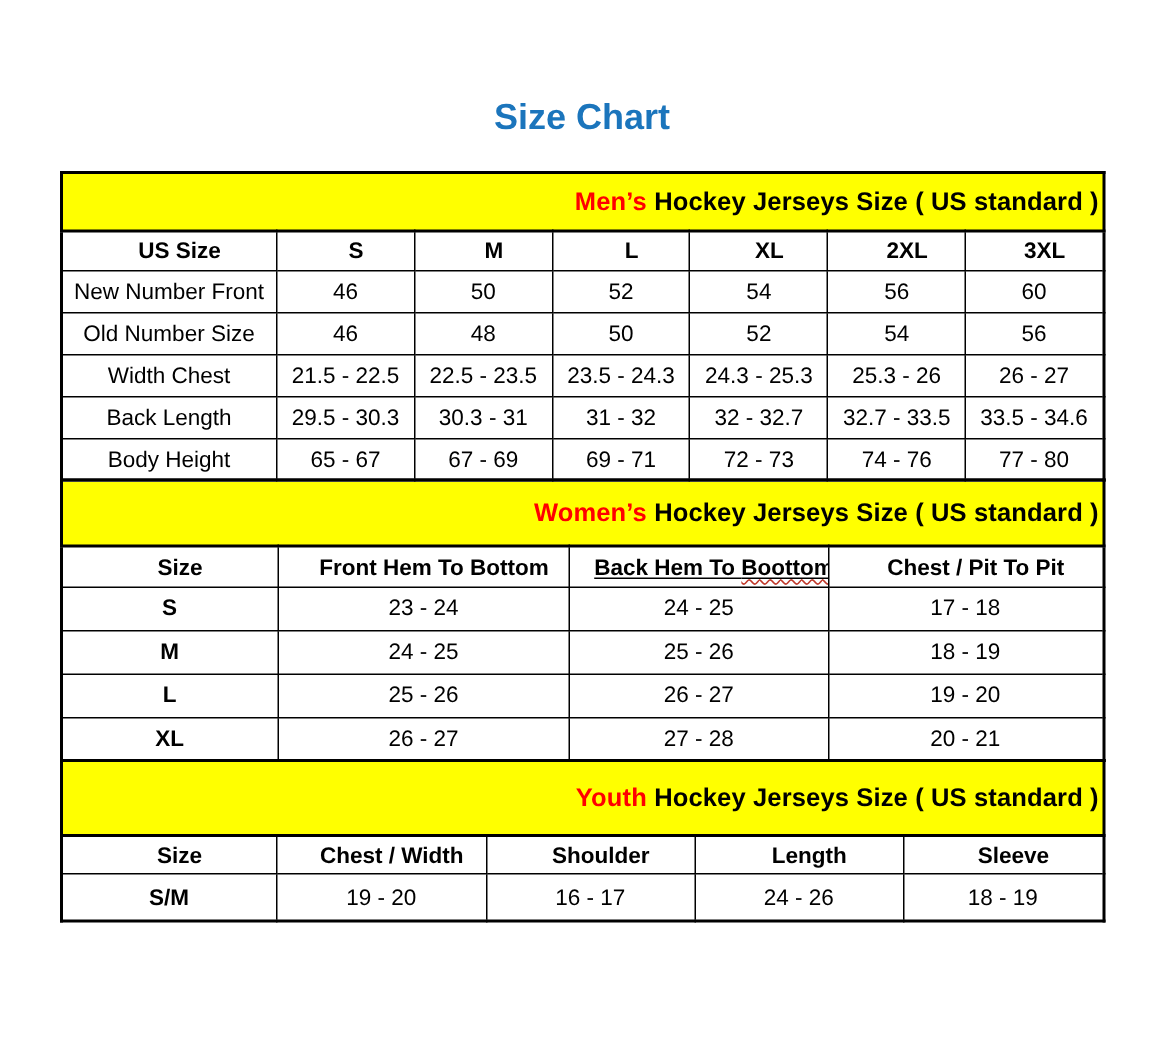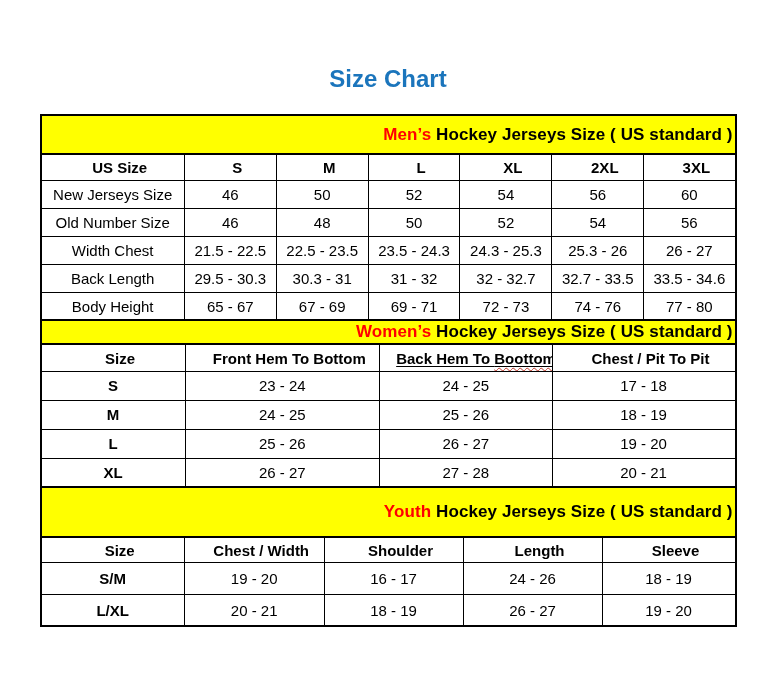--- a/index.html
+++ b/index.html
@@ -32,21 +32,21 @@
     border:2px solid var(--border);letter-spacing:0.1px;text-align:right;
   }
   .band-hl{color:var(--band-accent);}
   .head-row th{font-weight:bold;padding-left:16px;}
   .data-row th{font-weight:bold;}
   .mens .data-row th{font-weight:normal;}
   
   .mens  .band-row td{height:39px;}
   .mens  .head-row th{height:26px;}
   .mens  .data-row th,.mens  .data-row td{height:28px;}
-  .womens .band-row td{height:24px;margin-left:45px;}
+  .womens .band-row td{height:44px;margin-left:45px;}
   .womens .head-row th{height:27px;}
   .womens .data-row th,.womens .data-row td{height:29px;}
   .youth .band-row td{height:50px;}
   .youth .head-row th{height:25px;}
   .youth .data-row th,.youth .data-row td{height:32px;}
   
   .ul{text-decoration:underline;text-decoration-thickness:1px;text-underline-offset:2px;}
   .squig{
     text-decoration:underline wavy var(--squig);
     text-decoration-thickness:1px;text-underline-offset:3px;
@@ -77,21 +77,21 @@
           <tr class="head-row">
             <th class="col-head">US Size</th>
             <th class="col-head">S</th>
             <th class="col-head">M</th>
             <th class="col-head">L</th>
             <th class="col-head">XL</th>
             <th class="col-head">2XL</th>
             <th class="col-head">3XL</th>
           </tr>
           <tr class="data-row">
-            <th class="row-label">New Jerseys Size</th>
+            <th class="row-label">New Number Front</th>
             <td class="cell">46</td>
             <td class="cell">50</td>
             <td class="cell">52</td>
             <td class="cell">54</td>
             <td class="cell">56</td>
             <td class="cell">60</td>
           </tr>
           <tr class="data-row">
             <th class="row-label">Old Number Size</th>
             <td class="cell">46</td>
@@ -194,24 +194,17 @@
             <th class="col-head">Length</th>
             <th class="col-head">Sleeve</th>
           </tr>
           <tr class="data-row">
             <th class="row-label">S/M</th>
             <td class="cell">19 - 20</td>
             <td class="cell">16 - 17</td>
             <td class="cell">24 - 26</td>
             <td class="cell">18 - 19</td>
           </tr>
-          <tr class="data-row">
-            <th class="row-label">L/XL</th>
-            <td class="cell">20 - 21</td>
-            <td class="cell">18 - 19</td>
-            <td class="cell">26 - 27</td>
-            <td class="cell">19 - 20</td>
-          </tr>
         </tbody>
       </table>
 
   </div>
 </div>
 
 </body></html>

